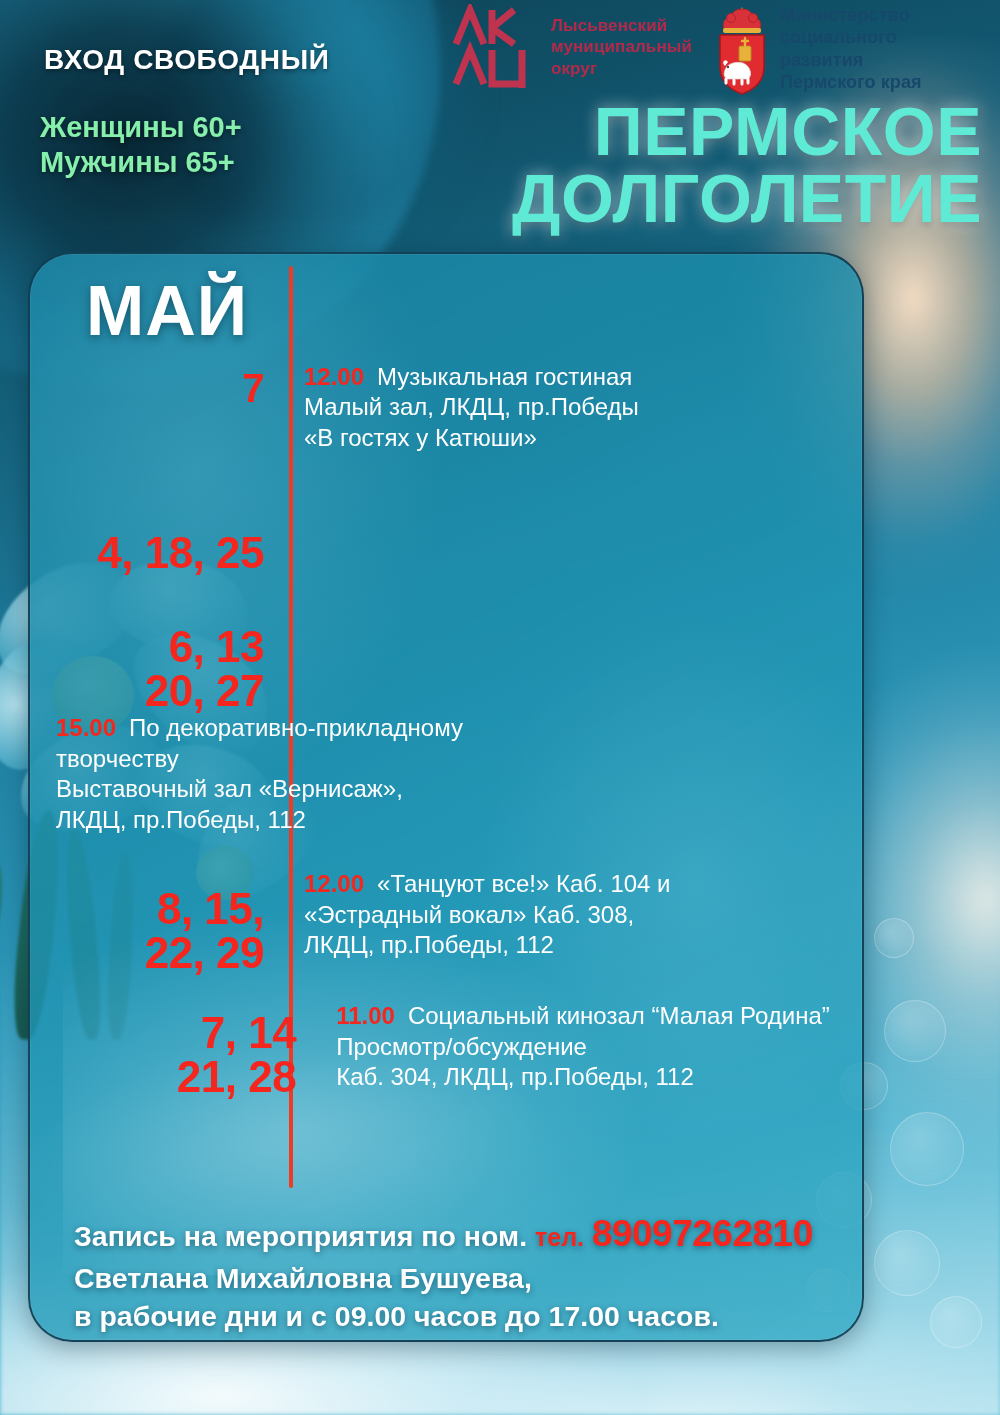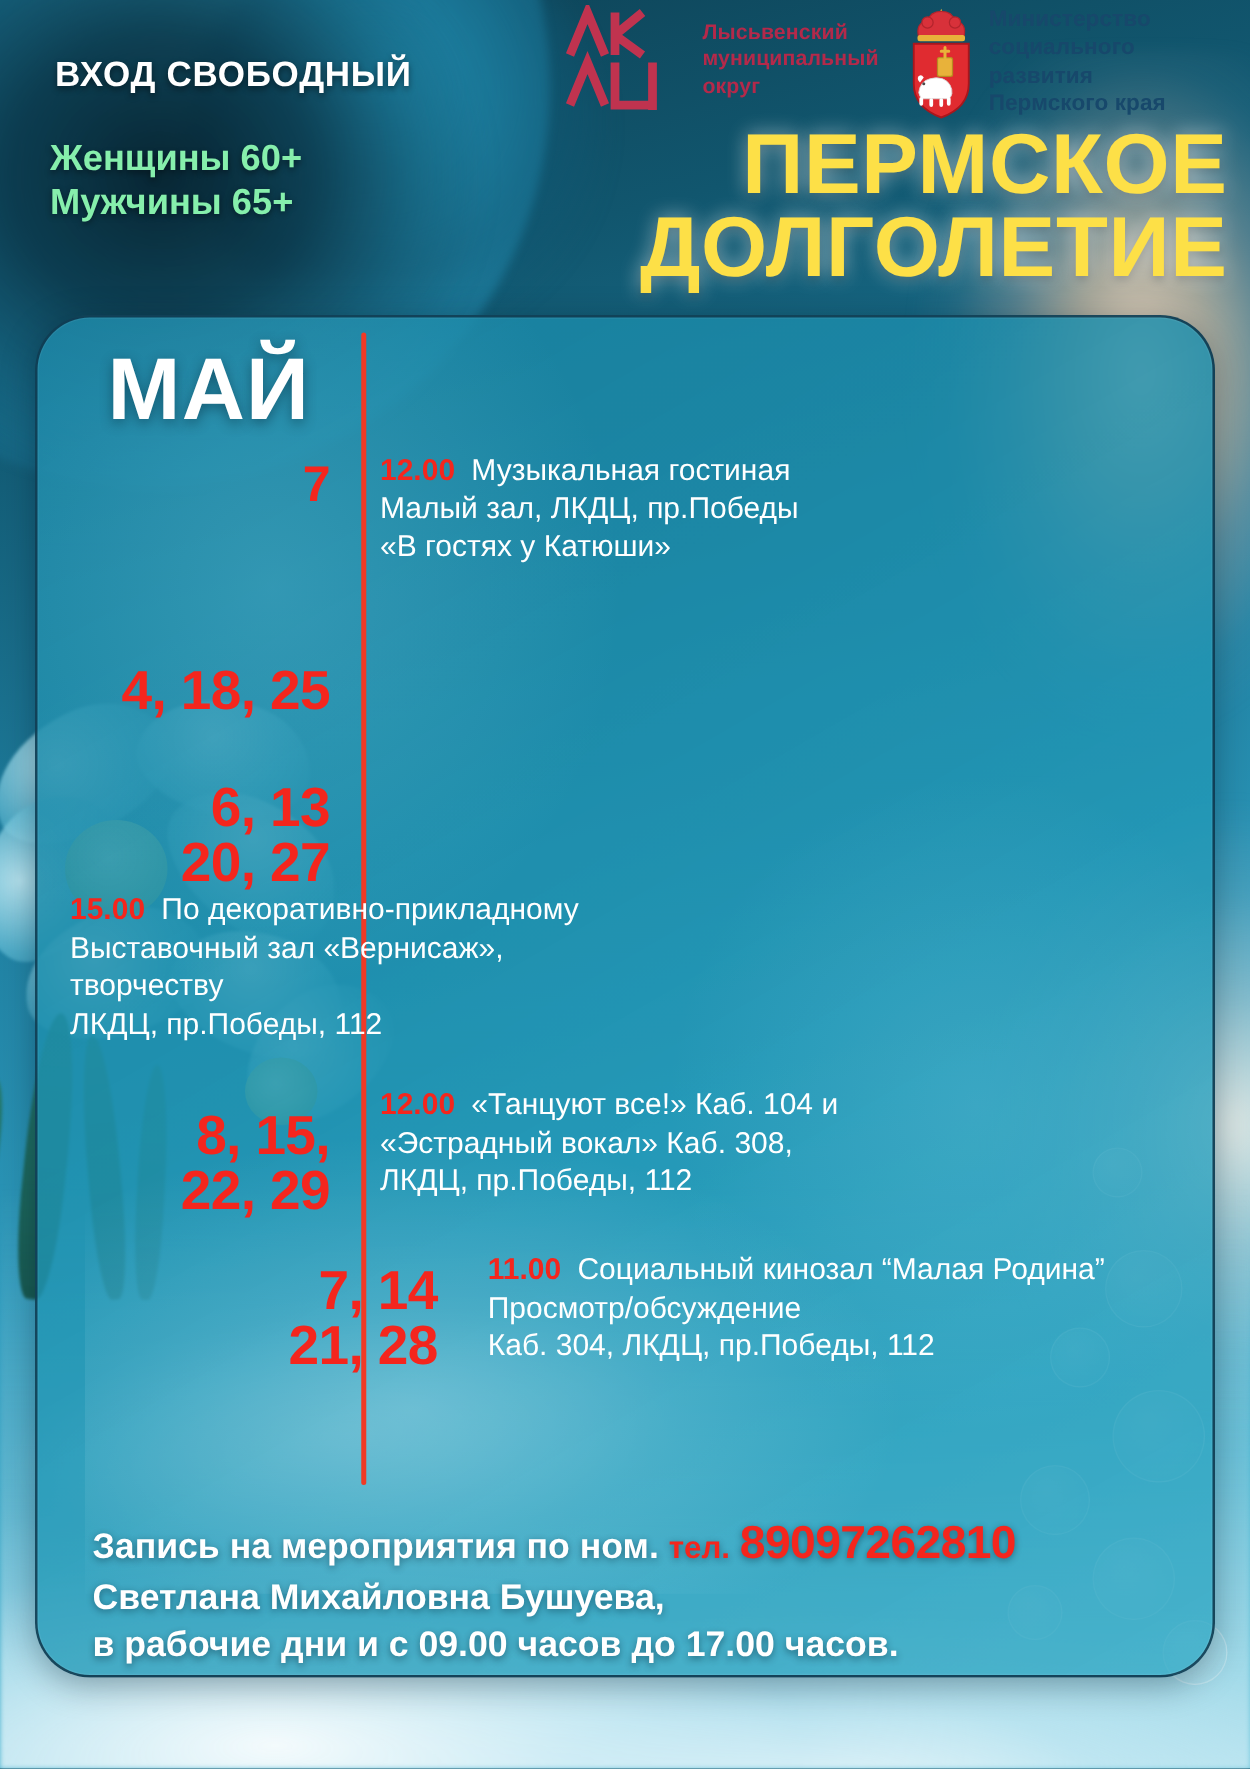--- a/index.html
+++ b/index.html
@@ -78,21 +78,21 @@
     position:absolute;border-radius:50% 50% 40% 40%;
     background:linear-gradient(180deg,rgba(38,120,96,.88),rgba(18,78,62,.92));
     filter:blur(1.4px);
   }
   
   .bokeh{position:absolute;border-radius:50%;border:1px solid rgba(255,255,255,.26);
     background:radial-gradient(circle at 38% 34%,rgba(255,255,255,.22),rgba(255,255,255,.06) 70%,rgba(255,255,255,0));}
 
   
   .card{
-    position:absolute;left:28px;top:252px;width:944px;height:1090px;
+    position:absolute;left:28px;top:252px;width:836px;height:1090px;
     border-radius:44px;
     border:2px solid rgba(14,46,66,.80);
     background:linear-gradient(150deg,rgba(26,132,164,.88) 0%,rgba(28,140,170,.84) 30%,rgba(34,152,182,.80) 58%,rgba(48,168,196,.78) 100%);
     box-shadow:0 0 0 1px rgba(255,255,255,.06) inset, 0 6px 26px rgba(0,24,38,.35);
     overflow:hidden;
   }
   .card-tex1{position:absolute;left:-10%;top:-10%;width:60%;height:60%;
     background:radial-gradient(ellipse at 50% 50%,rgba(120,205,225,.26),rgba(255,255,255,0) 70%);}
   .card-tex2{position:absolute;right:-6%;top:34%;width:52%;height:48%;
     background:radial-gradient(ellipse at 50% 50%,rgba(150,220,236,.18),rgba(255,255,255,0) 72%);}
@@ -105,32 +105,32 @@
     color:#ffffff;font-weight:bold;font-size:28px;letter-spacing:.6px;
     text-shadow:0 2px 5px rgba(0,0,0,.45);
   }
   .age-lines{
     position:absolute;left:40px;top:110px;
     color:#86efac;font-weight:bold;font-size:29px;line-height:1.22;
     text-shadow:0 2px 5px rgba(0,0,0,.45);
   }
 
   .logos{position:absolute;left:452px;top:4px;display:flex;align-items:flex-start;gap:22px;}
-  .logo-lkdc{display:flex;align-items:center;gap:28px;}
+  .logo-lkdc{display:flex;align-items:center;gap:17px;}
   .lkdc-mark{width:82px;height:86px;flex:none;}
   .lkdc-text{color:#b4294a;font-weight:bold;font-size:17px;line-height:1.26;letter-spacing:.1px;}
 
   .logo-min{display:flex;align-items:flex-start;gap:10px;}
   .coa{width:56px;height:92px;flex:none;}
   .min-text{color:#17486b;font-weight:bold;font-size:18px;line-height:1.24;letter-spacing:.1px;}
 
   .big-title{
     position:absolute;left:0;right:18px;top:98px;
     text-align:right;
-    color:#fde047;font-weight:bold;font-size:68px;line-height:.98;
+    color:#5eead4;font-weight:bold;font-size:68px;line-height:.98;
     letter-spacing:.5px;
     text-shadow:0 0 16px rgba(255,255,255,.55), 0 3px 7px rgba(0,0,0,.22);
   }
   .big-title .l2{display:block;}
 
   
   .month{
     position:absolute;left:56px;top:22px;
     color:#ffffff;font-weight:bold;font-size:70px;letter-spacing:1px;line-height:1;
     text-shadow:0 3px 10px rgba(0,30,46,.45);
@@ -306,22 +306,22 @@
         </div>
       </div>
 
       <div class="row r3">
         <div class="dates">
           <span class="dl">6, 13</span>
           <span class="dl">20, 27</span>
         </div>
         <div class="body">
           <span class="ln"><span class="tm">15.00</span><span class="sp"></span><span>По декоративно-прикладному</span></span>
+          <span class="ln">творчеству</span>
           <span class="ln">Выставочный зал «Вернисаж»,</span>
-          <span class="ln">творчеству</span>
           <span class="ln">ЛКДЦ, пр.Победы, 112</span>
         </div>
       </div>
 
       <div class="row r4">
         <div class="dates">
           <span class="dl">8, 15,</span>
           <span class="dl">22, 29</span>
         </div>
         <div class="body">

